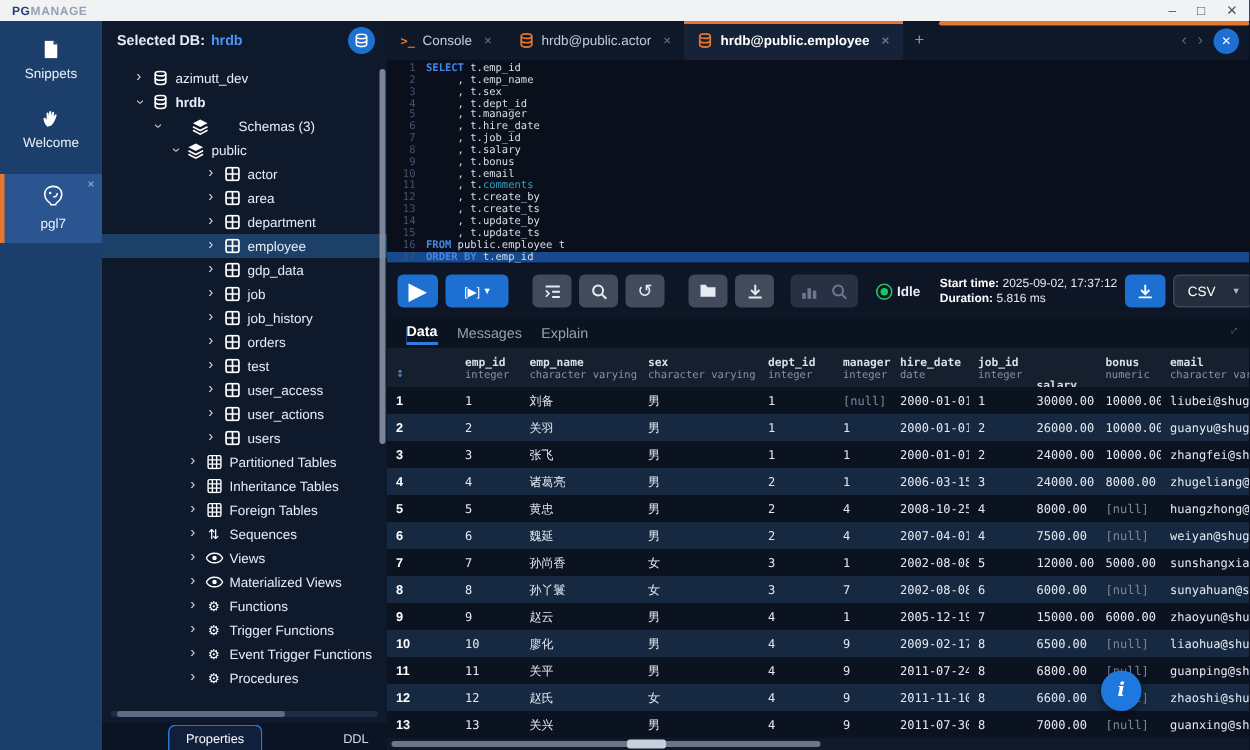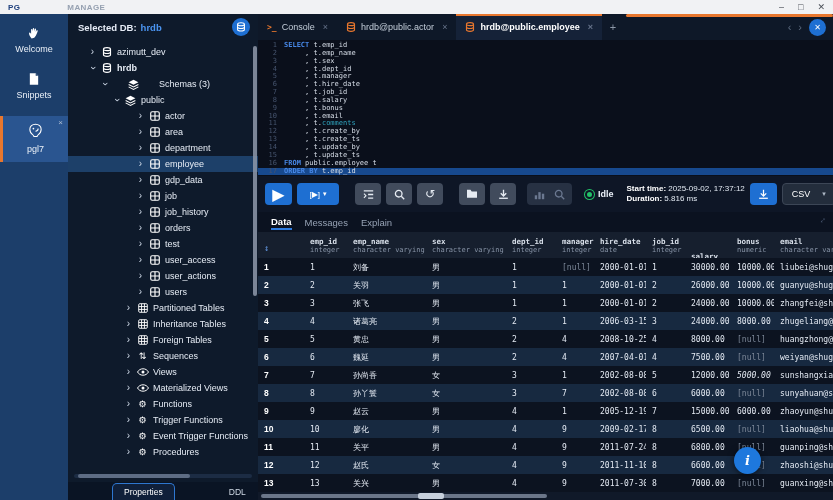--- a/index.html
+++ b/index.html
@@ -2,21 +2,21 @@
 <html><head>
 <meta charset="utf-8">
 <style>
   * { box-sizing: border-box; margin: 0; padding: 0; }
   html,body { width: 833px; height: 500px; overflow: hidden; background:#0b1220;
     font-family: "Liberation Sans", "DejaVu Sans", sans-serif; }
 
   
   .titlebar { height:14px; background:#f1f2f4; display:flex; align-items:center; padding:0 8px; }
   .logo { font-size:8px; font-weight:800; letter-spacing:.4px; }
-  .logo .pg { color:#1d3f7d; } .logo .manage { color:#96a1b1; font-weight:700;padding-left:47px; }
+  .logo .pg { color:#1d3f7d; } .logo .manage { color:#96a1b1; font-weight:700; }
   .win-controls { margin-left:auto; display:flex; gap:14px; color:#4a4f57; font-size:9px; line-height:1; }
   .win-controls span { cursor:default; }
 
   
   .app { display:flex; height:486px; }
 
   
   .rail { width:68px; background:#1c3e6a; color:#eaf0f8; flex-shrink:0; display:flex; flex-direction:column; }
   .rail-item { margin-top:18px; text-align:center; font-size:9px; }
   .rail-item:first-child { margin-top:12px; }
@@ -129,30 +129,30 @@
     <span>□</span>
     <span>✕</span>
   </div>
 </div>
 
 <div class="app">
 
   <div class="rail">
     <div>
         <div class="rail-item"><span class="r-ico">
-            <svg viewBox="0 0 14 14" width="12" height="12" fill="currentColor">
-              <path d="M4.2 13.4C2.7 12 1.2 9.5 1.2 7.4c0-.9 1-1.3 1.6-.5l.8 1.1V3c0-1 1.4-1 1.5 0l.2 2 .4-3.2c.1-1 1.5-.9 1.5.1l.1 3.1.6-2.7c.2-1 1.6-.7 1.5.3l-.3 3.1.8-1.5c.5-.9 1.8-.4 1.4.7-.6 1.8-1.2 3.8-2.2 5.3-.9 1.4-1.8 2.2-1.8 2.2z"></path>
-            </svg>
-          </span><div class="r-label">Welcome</div></div>
-        <div class="rail-item"><span class="r-ico">
             <svg viewBox="0 0 12 14" width="10" height="12" fill="currentColor">
               <path d="M1 0h7l3 3v11H1z"></path>
               <path d="M8 0v3h3z" fill="#1c3e6a"></path>
             </svg>
           </span><div class="r-label">Snippets</div></div>
+        <div class="rail-item"><span class="r-ico">
+            <svg viewBox="0 0 14 14" width="12" height="12" fill="currentColor">
+              <path d="M4.2 13.4C2.7 12 1.2 9.5 1.2 7.4c0-.9 1-1.3 1.6-.5l.8 1.1V3c0-1 1.4-1 1.5 0l.2 2 .4-3.2c.1-1 1.5-.9 1.5.1l.1 3.1.6-2.7c.2-1 1.6-.7 1.5.3l-.3 3.1.8-1.5c.5-.9 1.8-.4 1.4.7-.6 1.8-1.2 3.8-2.2 5.3-.9 1.4-1.8 2.2-1.8 2.2z"></path>
+            </svg>
+          </span><div class="r-label">Welcome</div></div>
       </div>
     <div class="pg-card">
       <span class="card-close">×</span>
       <span class="r-ico">
         <svg viewBox="0 0 18 18" width="17" height="17" fill="none" stroke="#fff" stroke-width="1.1">
           <path d="M9 2.4C5.4 2.4 3 4.6 3 7.8c0 2.7 1.6 4.8 3.2 5.9.9.6 1.1 1.1 1.1 1.7h3.4c0-.7.2-1.1 1.1-1.7 1.6-1.1 3.2-3.2 3.2-5.9 0-3.2-2.4-5.4-6-5.4z"></path>
           <circle cx="6.8" cy="7" r=".9" fill="#fff" stroke="none"></circle>
           <path d="M9 9.8c1.7 0 2.8-1.1 2.8-2.8"></path>
         </svg>
       </span>
@@ -684,21 +684,21 @@
           <div class="grid-row odd">
             <div class="cell c-rownum rownum">7</div>
             <div class="cell" style="width: 43px;">7</div>
             <div class="cell" style="width: 79px;">孙尚香</div>
             <div class="cell" style="width: 80px;">女</div>
             <div class="cell" style="width: 50px;">3</div>
             <div class="cell" style="width: 38px;">1</div>
             <div class="cell" style="width: 52px;">2002-08-08</div>
             <div class="cell" style="width: 39px;">5</div>
             <div class="cell" style="width: 46px;">12000.00</div>
-            <div class="cell" style="width: 43px; font-style: italic;">5000.00</div>
+            <div class="cell" style="width: 43px;">5000.00</div>
             <div class="cell" style="width: 120px;">sunshangxiang@</div>
           </div>
           <div class="grid-row alt">
             <div class="cell c-rownum rownum">8</div>
             <div class="cell" style="width: 43px;">8</div>
             <div class="cell" style="width: 79px;">孙丫鬟</div>
             <div class="cell" style="width: 80px;">女</div>
             <div class="cell" style="width: 50px;">3</div>
             <div class="cell" style="width: 38px;">7</div>
             <div class="cell" style="width: 52px;">2002-08-08</div>

